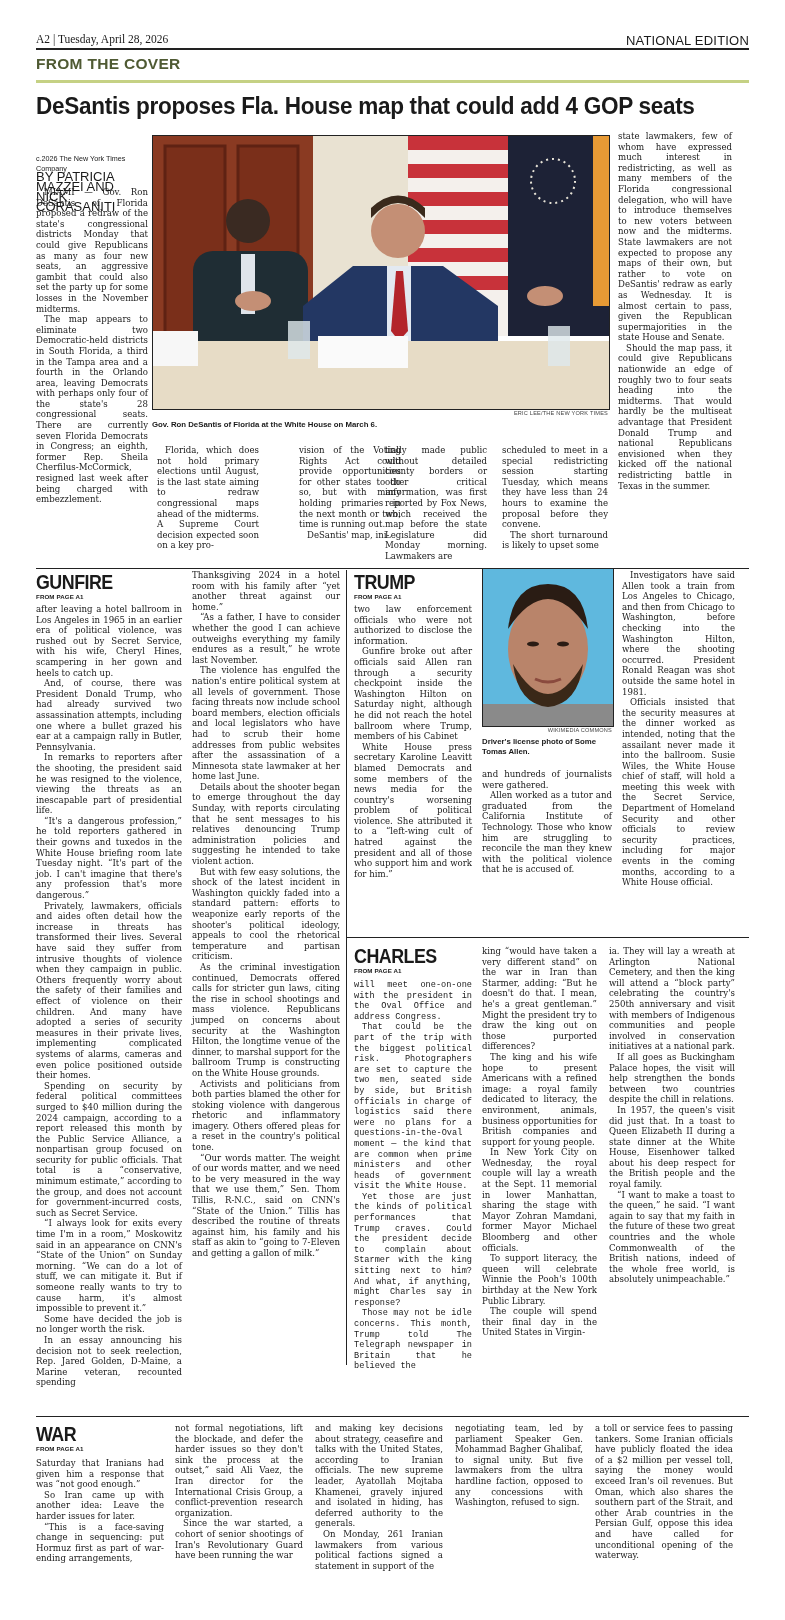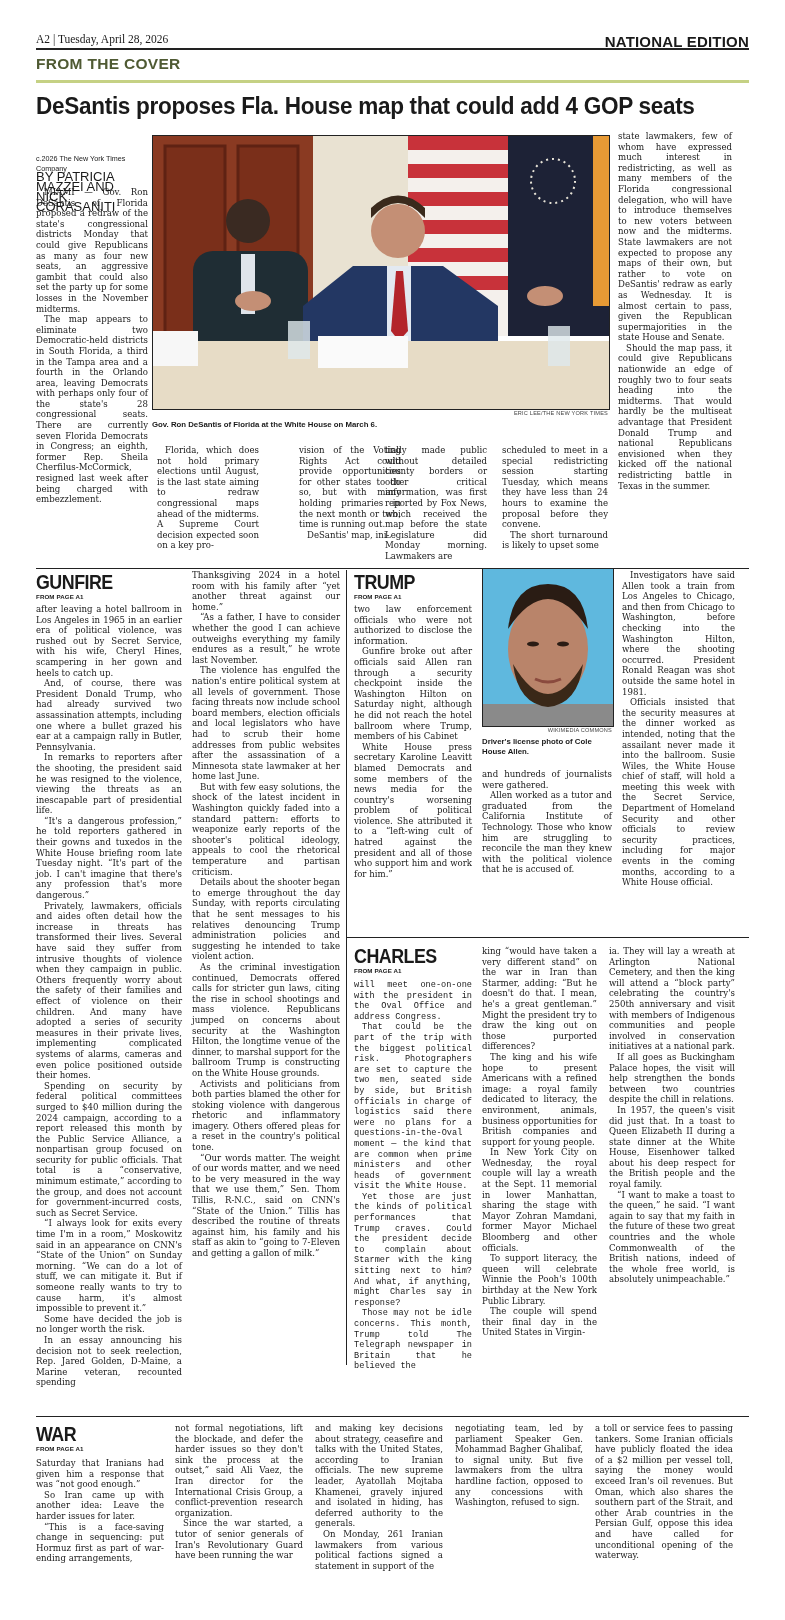--- a/index.html
+++ b/index.html
@@ -1,19 +1,19 @@
 <!DOCTYPE html>
 <html><head>
 <meta charset="utf-8">
 <style>
   html, body { margin:0; padding:0; background:#fff; }
   body { width:785px; height:1620px; position:relative; overflow:hidden; color:#1a1a1a; font-family:"DejaVu Serif", serif; }
   .abs { position:absolute; }
   .folio { left:36px; top:33px; font-family:"Liberation Serif", serif; font-size:11.5px; }
-  .edition { right:36px; top:33px; font-family:"Liberation Sans", sans-serif; font-weight:bold; font-size:15px; letter-spacing:0.2px;text-align:right; }
+  .edition { right:36px; top:33px; font-family:"Liberation Sans", sans-serif; font-weight:normal; font-size:13px; letter-spacing:0.2px;text-align:right; }
   .rule-top { left:36px; right:36px; top:48px; height:1.5px; background:#222; }
   .section { left:36px; top:55px; font-family:"Liberation Sans", sans-serif; font-weight:bold; font-size:15.5px; color:#4f5a33; letter-spacing:0.3px; }
   .rule-green { left:36px; right:36px; top:80px; height:3px; background:#c5d184; }
   .headline { left:36px; top:93px; font-family:"Liberation Sans", sans-serif; font-weight:bold; font-size:23px; letter-spacing:-0.3px; transform:scaleX(0.98); transform-origin:left; white-space:nowrap; }
   .byline { left:36px; top:132px; width:112px; font-family:"Liberation Sans", sans-serif; font-weight:normal; font-size:13px; line-height:10px;margin-top:40px; }
   .credit-line { left:36px; top:154px; width:112px; font-family:"Liberation Sans", sans-serif; font-size:7.2px; line-height:10px; }
   .col { font-size:8.6px; line-height:10.6px; text-align:justify; hyphens:manual; }
   .col p { margin:0; text-indent:8px; }
   .col p.noindent { text-indent:0; }
   .photo-main { left:152px; top:135px; width:456px; height:273px; border:1px solid #222; overflow:hidden; }
@@ -115,22 +115,22 @@
     <p>Privately, lawmakers, officials and aides often detail how the increase in threats has transformed their lives. Several have said they suffer from intrusive thoughts of violence when they campaign in public. Others frequently worry about the safety of their families and effect of violence on their children. And many have adopted a series of security measures in their private lives, implementing complicated systems of alarms, cameras and even police positioned outside their homes.</p>
     <p>Spending on security by federal political committees surged to $40 million during the 2024 campaign, according to a report released this month by the Public Service Alliance, a nonpartisan group focused on security for public officials. That total is a “conservative, minimum estimate,” according to the group, and does not account for government-incurred costs, such as Secret Service.</p>
     <p>“I always look for exits every time I'm in a room,” Moskowitz said in an appearance on CNN's “State of the Union” on Sunday morning. “We can do a lot of stuff, we can mitigate it. But if someone really wants to try to cause harm, it's almost impossible to prevent it.”</p>
     <p>Some have decided the job is no longer worth the risk.</p>
     <p>In an essay announcing his decision not to seek reelection, Rep. Jared Golden, D-Maine, a Marine veteran, recounted spending</p>
   </div>
 <div class="abs col" style="left:192px; top:570px; width:148px;">
     <p class="noindent">Thanksgiving 2024 in a hotel room with his family after “yet another threat against our home.”</p>
     <p>“As a father, I have to consider whether the good I can achieve outweighs everything my family endures as a result,” he wrote last November.</p>
     <p>The violence has engulfed the nation's entire political system at all levels of government. Those facing threats now include school board members, election officials and local legislators who have had to scrub their home addresses from public websites after the assassination of a Minnesota state lawmaker at her home last June.</p>
+    <p>Details about the shooter began to emerge throughout the day Sunday, with reports circulating that he sent messages to his relatives denouncing Trump administration policies and suggesting he intended to take violent action.</p>
     <p>But with few easy solutions, the shock of the latest incident in Washington quickly faded into a standard pattern: efforts to weaponize early reports of the shooter's political ideology, appeals to cool the rhetorical temperature and partisan criticism.</p>
-    <p>Details about the shooter began to emerge throughout the day Sunday, with reports circulating that he sent messages to his relatives denouncing Trump administration policies and suggesting he intended to take violent action.</p>
     <p>As the criminal investigation continued, Democrats offered calls for stricter gun laws, citing the rise in school shootings and mass violence. Republicans jumped on concerns about security at the Washington Hilton, the longtime venue of the dinner, to marshal support for the ballroom Trump is constructing on the White House grounds.</p>
     <p>Activists and politicians from both parties blamed the other for stoking violence with dangerous rhetoric and inflammatory imagery. Others offered pleas for a reset in the country's political tone.</p>
     <p>“Our words matter. The weight of our words matter, and we need to be very measured in the way that we use them,” Sen. Thom Tillis, R-N.C., said on CNN's “State of the Union.” Tillis has described the routine of threats against him, his family and his staff as akin to “going to 7-Eleven and getting a gallon of milk.”</p>
   </div>
 
 <div class="abs vr" style="left:346px; top:570px; height:795px;"></div>
 
 <div class="abs kicker" style="left:354px; top:571px;">TRUMP</div>
 <div class="abs fromp" style="left:354px; top:593px;">FROM PAGE A1</div>
 <div class="abs col" style="left:354px; top:604px; width:118px;">
@@ -145,21 +145,21 @@
     <rect x="0" y="135" width="130" height="22" fill="#8a8a8a"></rect>
     <ellipse cx="65" cy="80" rx="40" ry="52" fill="#b9846a"></ellipse>
     <path d="M25 60 q40 -60 80 0 q-5 -45 -40 -45 q-35 0 -40 45z" fill="#2a1c14"></path>
     <path d="M30 95 q35 60 70 0 q-5 40 -35 43 q-30 -3 -35 -43z" fill="#3a2818"></path>
     <ellipse cx="50" cy="75" rx="6" ry="2.5" fill="#2a1c14"></ellipse>
     <ellipse cx="80" cy="75" rx="6" ry="2.5" fill="#2a1c14"></ellipse>
     <path d="M52 110 q13 6 26 0" stroke="#8a4a3e" stroke-width="3" fill="none"></path>
   </svg>
 </div>
 <div class="abs photo-credit" style="left:482px; top:727px; width:130px;">WIKIMEDIA COMMONS</div>
-<div class="abs caption" style="left:482px; top:737px; width:130px;">Driver's license photo of Cole House Allen.</div>
+<div class="abs caption" style="left:482px; top:737px; width:130px;">Driver's license photo of Some Tomas Allen.</div>
 <div class="abs col" style="left:482px; top:769px; width:130px;">
     <p class="noindent">and hundreds of journalists were gathered.</p>
     <p>Allen worked as a tutor and graduated from the California Institute of Technology. Those who know him are struggling to reconcile the man they knew with the political violence that he is accused of.</p>
   </div>
 <div class="abs col" style="left:622px; top:570px; width:113px;">
     <p>Investigators have said Allen took a train from Los Angeles to Chicago, and then from Chicago to Washington, before checking into the Washington Hilton, where the shooting occurred. President Ronald Reagan was shot outside the same hotel in 1981.</p>
     <p>Officials insisted that the security measures at the dinner worked as intended, noting that the assailant never made it into the ballroom. Susie Wiles, the White House chief of staff, will hold a meeting this week with the Secret Service, Department of Homeland Security and other officials to review security practices, including for major events in the coming months, according to a White House official.</p>
   </div>
 
 <div class="abs hr" style="left:346px; right:36px; top:937px;"></div>
@@ -190,21 +190,21 @@
 
 <div class="abs kicker" style="left:36px; top:1423px;">WAR</div>
 <div class="abs fromp" style="left:36px; top:1445px;">FROM PAGE A1</div>
 <div class="abs col" style="left:36px; top:1458px; width:128px;">
     <p class="noindent">Saturday that Iranians had given him a response that was “not good enough.”</p>
     <p>So Iran came up with another idea: Leave the harder issues for later.</p>
     <p>“This is a face-saving change in sequencing: put Hormuz first as part of war-ending arrangements,</p>
   </div>
 <div class="abs col" style="left:175px; top:1423px; width:128px;">
     <p class="noindent">not formal negotiations, lift the blockade, and defer the harder issues so they don't sink the process at the outset,” said Ali Vaez, the Iran director for the International Crisis Group, a conflict-prevention research organization.</p>
-    <p>Since the war started, a tutor of senior generals of Iran's Revolutionary Guard have been running the war</p>
+    <p>Since the war started, a cohort of senior shootings of Iran's Revolutionary Guard have been running the war</p>
   </div>
 <div class="abs col" style="left:315px; top:1423px; width:128px;">
     <p class="noindent">and making key decisions about strategy, ceasefire and talks with the United States, according to Iranian officials. The new supreme leader, Ayatollah Mojtaba Khamenei, gravely injured and isolated in hiding, has deferred authority to the generals.</p>
     <p>On Monday, 261 Iranian lawmakers from various political factions signed a statement in support of the</p>
   </div>
 <div class="abs col" style="left:455px; top:1423px; width:128px;">
     <p class="noindent">negotiating team, led by parliament Speaker Gen. Mohammad Bagher Ghalibaf, to signal unity. But five lawmakers from the ultra hardline faction, opposed to any concessions with Washington, refused to sign.</p>
   </div>
 <div class="abs col" style="left:595px; top:1423px; width:138px;">
     <p class="noindent">a toll or service fees to passing tankers. Some Iranian officials have publicly floated the idea of a $2 million per vessel toll, saying the money would exceed Iran's oil revenues. But Oman, which also shares the southern part of the Strait, and other Arab countries in the Persian Gulf, oppose this idea and have called for unconditional opening of the waterway.</p>

